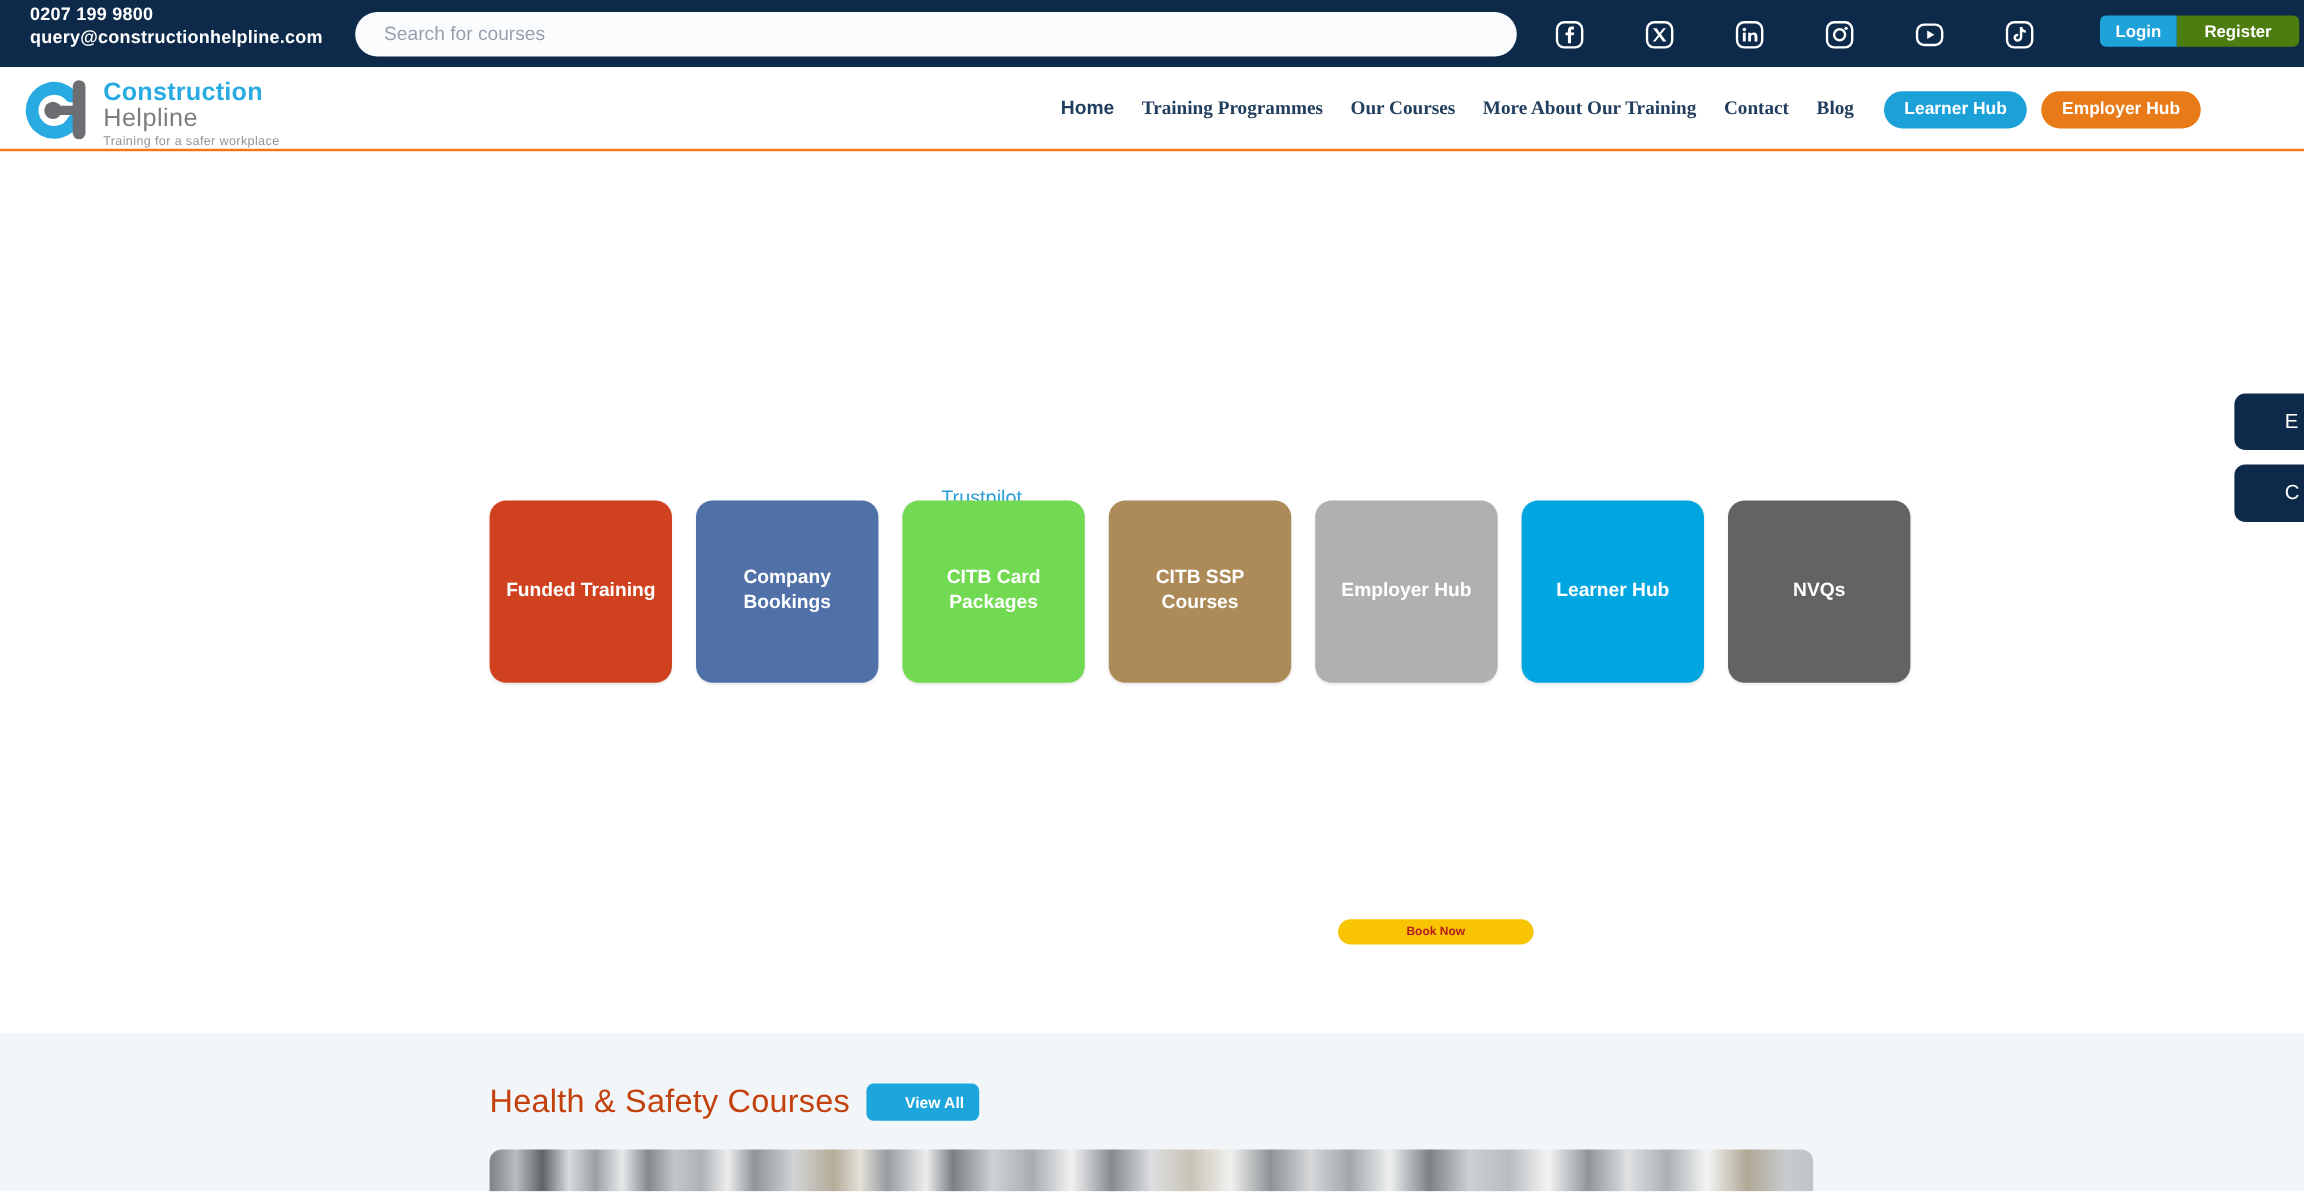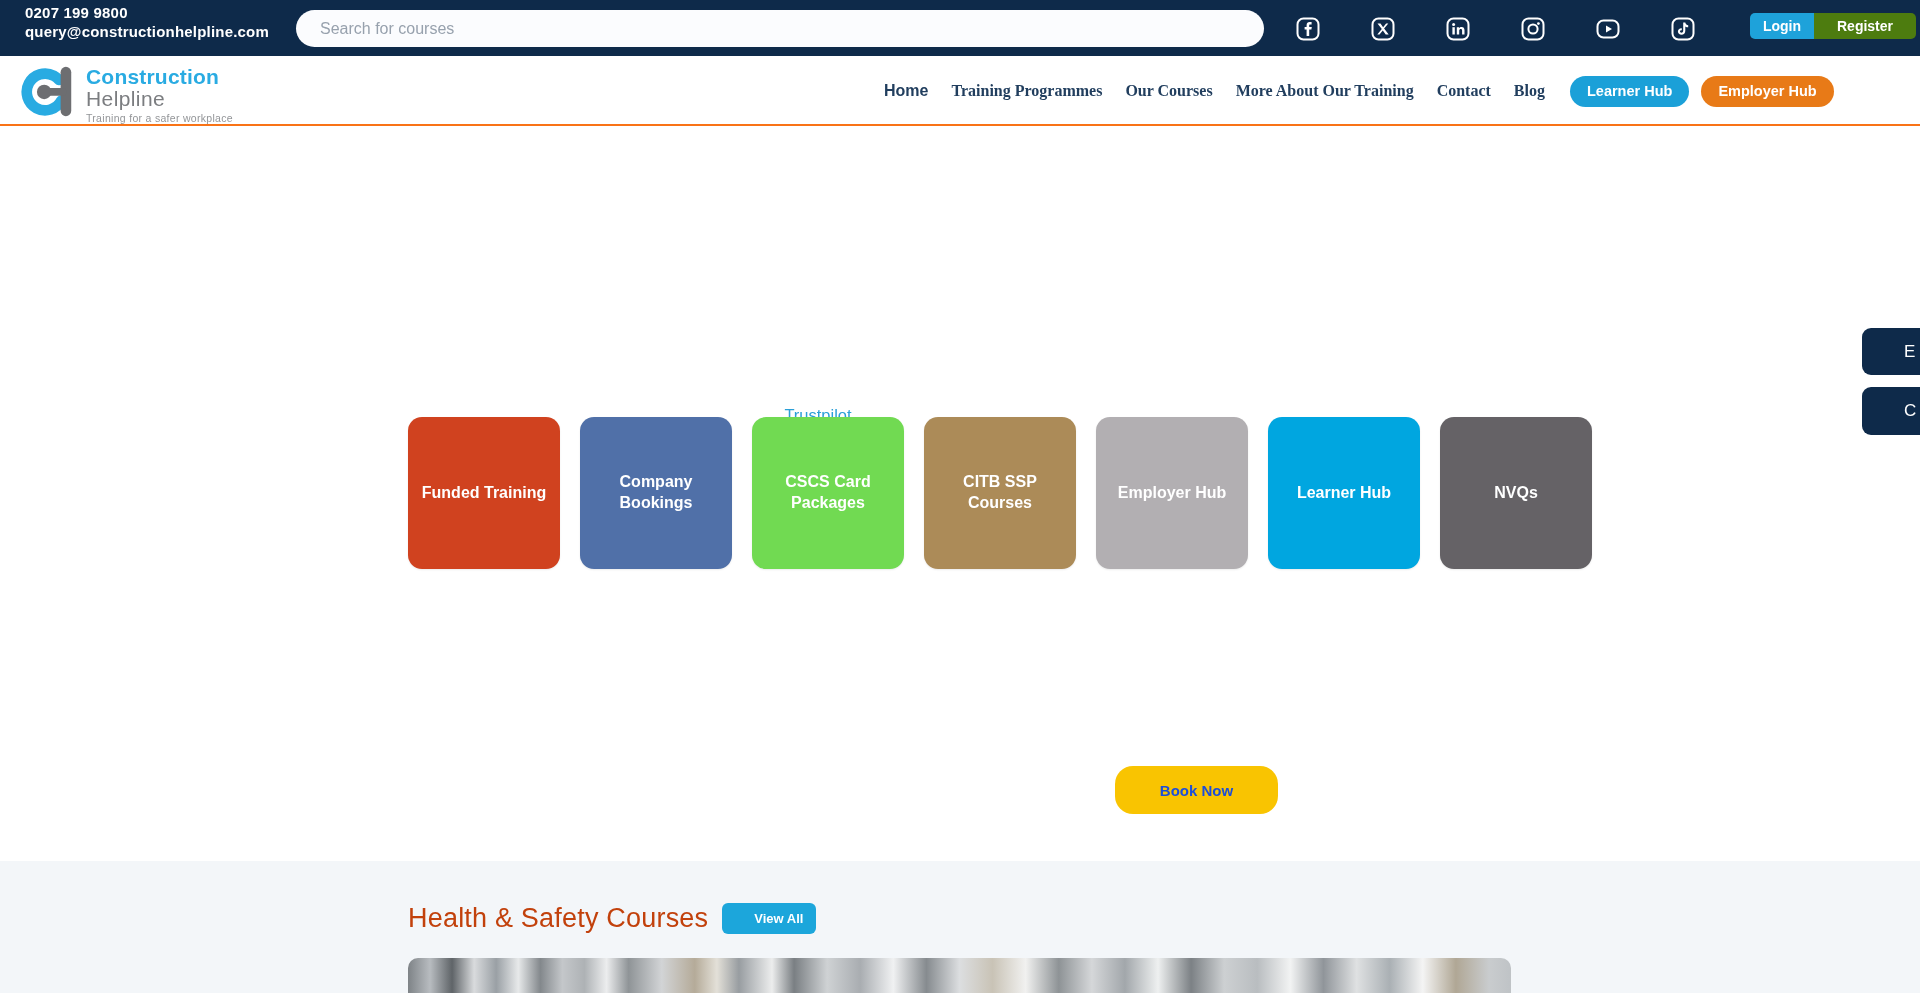--- a/index.html
+++ b/index.html
@@ -40,22 +40,22 @@
   .pill-learner { margin-left:25px; }
   .pill-employer { margin-left:12px; }
 
   
   .trustpilot { position:absolute; left:0; top:370px; width:1636px; text-align:center;margin-top:36px; }
   .trustpilot a { color:#2b9fd7; font-size:16.5px; font-weight:400; text-decoration:none; cursor:pointer; }
   .tiles { position:absolute; left:408px; top:417px; display:flex; gap:20px; }
   .tile { width:152px; height:152px; border-radius:14px; display:flex; align-items:center; justify-content:center;
     text-align:center; color:#fff; font-size:16px; font-weight:600; line-height:1.3; padding:0 12px;
     cursor:pointer; box-shadow:0 1px 2px rgba(0,0,0,.08); }
-  .book-now { position:absolute; left:1115px; top:766px; width:163px; height:48px; border:none; border-radius:18px;
-    color:#1d4ed8; font-size:15px; font-weight:700; font-family:"Liberation Sans", sans-serif; cursor:pointer; }
+  .book-now { position:absolute; left:1115px; top:766px; width:163px; height:21px; border:none; border-radius:18px;
+    color:#b91c1c; font-size:10px; font-weight:700; font-family:"Liberation Sans", sans-serif; cursor:pointer; }
 
   
   .courses-section { position:absolute; left:0; top:861px; width:1920px; height:132px; background:#f3f6f9; }
   .section-head { position:absolute; left:408px; top:42px; display:flex; align-items:center; gap:14px; }
   .section-title { color:#c2410c; font-size:27px; font-weight:400; letter-spacing:.2px; }
   .view-all { border:none; border-radius:6px; color:#fff; font-size:13px; font-weight:700;
     font-family:"Liberation Sans", sans-serif; padding:8px 13px; cursor:pointer; }
   .strip { position:absolute; left:408px; top:97px; width:1103px; height:35px; border-radius:10px 10px 0 0;
     cursor:pointer;
     background:linear-gradient(90deg,
@@ -151,21 +151,21 @@
     </div>
   </nav>
 
   <div class="trustpilot">
     <a style="color: rgb(43, 159, 215);">Trustpilot</a>
   </div>
 
   <div class="tiles">
     <div class="tile" style="background-color: rgb(208, 66, 31);">Funded Training</div>
     <div class="tile" style="background-color: rgb(80, 112, 168);">Company Bookings</div>
-    <div class="tile" style="background-color: rgb(113, 218, 82);">CSCS Card Packages</div>
+    <div class="tile" style="background-color: rgb(113, 218, 82);">CITB Card Packages</div>
     <div class="tile" style="background-color: rgb(172, 139, 88);">CITB SSP Courses</div>
     <div class="tile" style="background-color: rgb(178, 175, 178);">Employer Hub</div>
     <div class="tile" style="background-color: rgb(0, 166, 224);">Learner Hub</div>
     <div class="tile" style="background-color: rgb(101, 98, 102);">NVQs</div>
   </div>
 
   <button class="book-now" style="background-color: rgb(249, 196, 1);">Book Now</button>
 
   <section class="courses-section">
     <div class="section-head">

